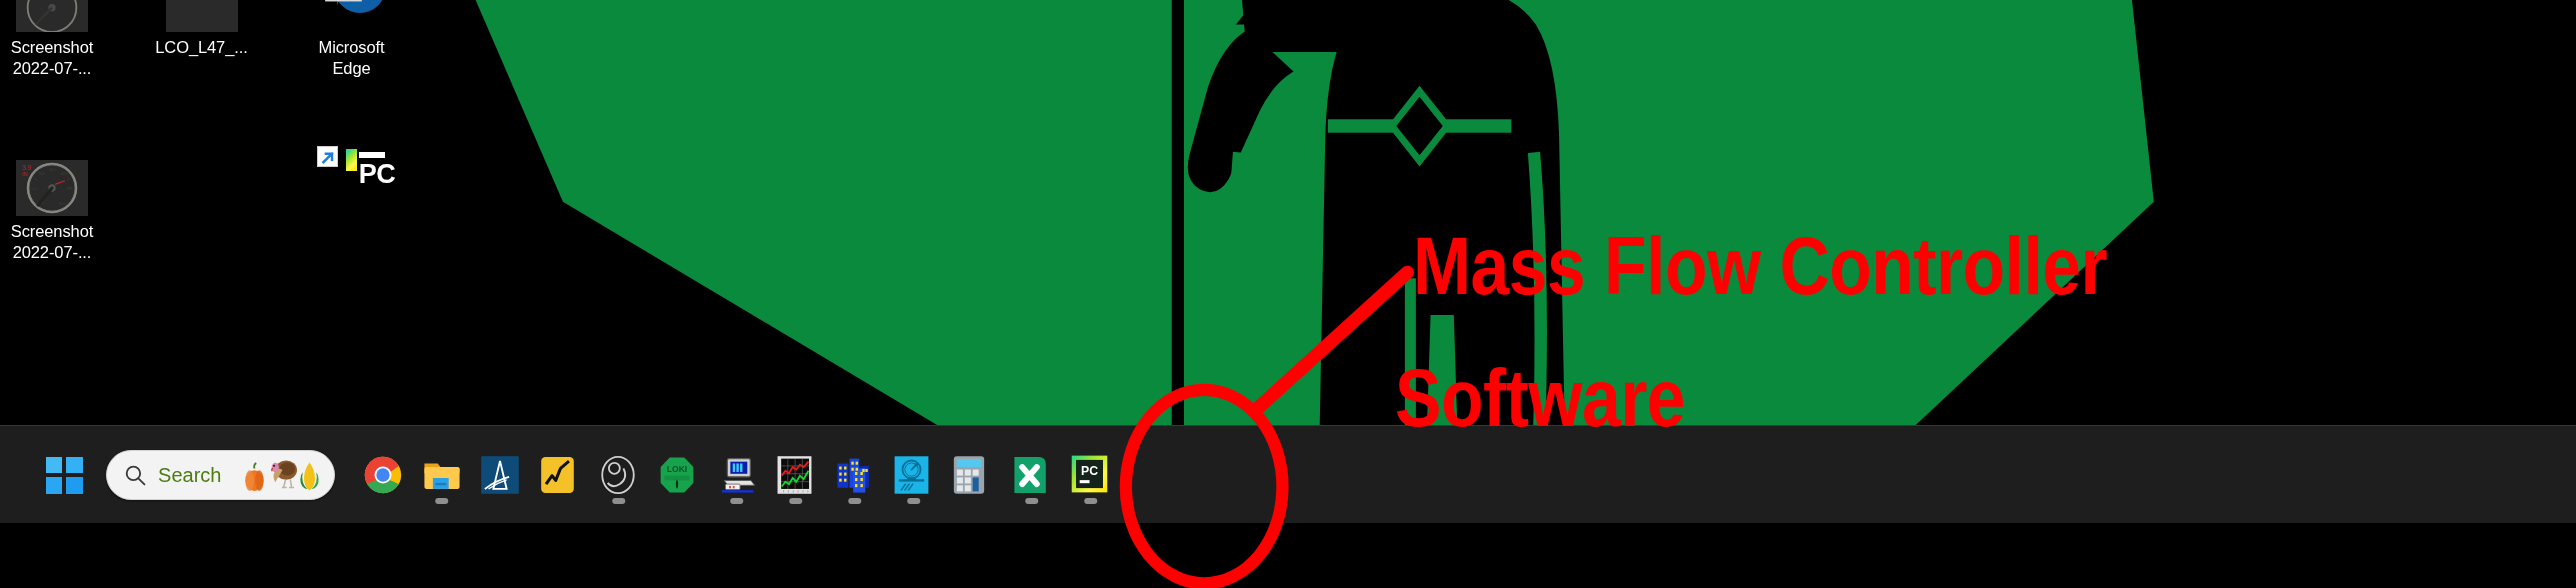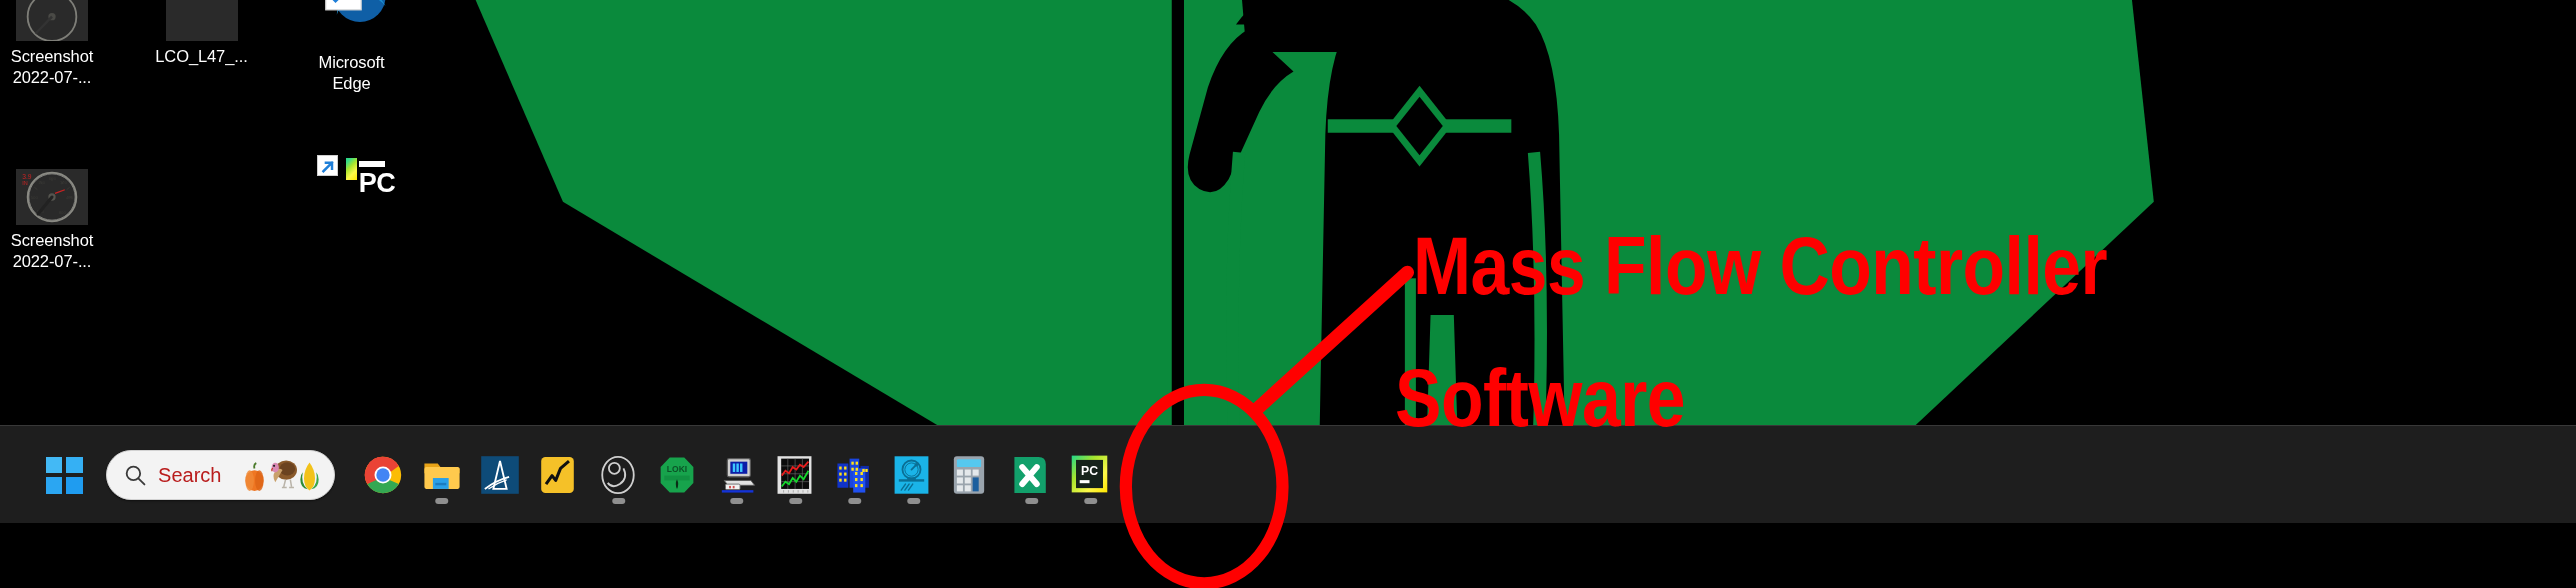--- a/index.html
+++ b/index.html
@@ -9,21 +9,21 @@
     font-family:"Liberation Sans",sans-serif;
     -webkit-font-smoothing:antialiased;
   }
   #screen{position:absolute;inset:0;width:2576px;height:589px;background:#000;overflow:hidden;}
 
   
   #wallpaper{position:absolute;left:0;top:0;width:2576px;height:523px;background:#000;overflow:hidden;}
   #wp-shape{position:absolute;left:0;top:0;width:2576px;height:523px;}
 
   
-  #desk-icons{position:absolute;left:0;top:17px;width:465px;height:343px;}
+  #desk-icons{position:absolute;left:0;top:8px;width:465px;height:343px;}
   .dicon{position:absolute;width:153px;text-align:center;}
   .dicon .thumb{
     position:relative;width:72px;height:56px;margin:0 auto;
     background:#2a2a2a;overflow:hidden;display:block;
   }
   .dicon .cap{
     margin-top:4.9px;color:#fff;font-size:16.5px;line-height:1.28;
     font-family:"Liberation Sans",sans-serif;
     text-shadow:0 0 3.1px #000,0 0 1.8px #000,0.6px 0.6px 1.2px #000;
     white-space:pre-line;letter-spacing:-0.1px;
@@ -85,21 +85,21 @@
   .winlogo i:nth-child(3){background:#2ba6f2;}
   .winlogo i:nth-child(4){background:#1f9cf0;}
 
   .searchbox{
     margin-left:14.7px;width:229px;height:50px;border-radius:25px;background:#f3f3f3;
     border:0.6px solid #d2d2d2;display:flex;align-items:center;padding:0 12.2px;box-sizing:border-box;
     position:relative;box-shadow:0 1.2px 1.8px rgba(0,0,0,.45);
   }
   .searchbox .s-ico{width:24.5px;height:24.5px;flex:0 0 24.5px;margin-left:3.7px;}
   .searchbox .s-txt{
-    margin-left:11px;color:#b91c1c;font-size:20px;font-family:"Liberation Sans",sans-serif;flex:1;
+    margin-left:11px;color:#4d7c0f;font-size:20px;font-family:"Liberation Sans",sans-serif;flex:1;
   }
   .searchbox .s-emoji{display:flex;align-items:flex-end;gap:1.2px;margin-right:1.2px;}
 
   .tb-apps{display:flex;align-items:center;margin-left:18.4px;}
   .tb-app{
     width:59px;height:67px;position:relative;display:flex;align-items:center;justify-content:center;
   }
   .tb-app .glyph{width:40px;height:40px;position:relative;display:block;}
   .tb-app .run-dot{
     position:absolute;bottom:4.9px;left:50%;transform:translateX(-50%);
@@ -184,21 +184,21 @@
       <span class="edge-logo" style="display:block;margin:0 auto;">
         <svg width="72" height="61" viewBox="0 0 118 100">
           <circle cx="72" cy="22" r="42" fill="#0f5fa6"></circle>
           <path d="M34,52 a42,42 0 0 1 80,-14 a46,46 0 0 0 -80,14 z" fill="#1a8fd1"></path>
           <g>
             <rect x="16" y="-14" width="58" height="58" fill="#ffffff" stroke="#d8d8d8" stroke-width="2"></rect>
             <path d="M32,28 L56,4 M56,4 L40,4 M56,4 L56,20" stroke="#1f7fd8" stroke-width="7" fill="none" stroke-linecap="square"></path>
           </g>
         </svg>
       </span>
-      <div class="cap" style="margin-top:8px;">Microsoft
+      <div class="cap" style="margin-top:2px;">Microsoft
 Edge</div>
     </div>
 
     <div class="dicon" style="left:-24.5px;top:152px;">
       <span class="thumb thumb-gauge2">
         <svg width="72" height="56" viewBox="0 0 118 92">
           <circle cx="59" cy="46" r="40" fill="none" stroke="#8a8a83" stroke-width="3"></circle>
           <circle cx="59" cy="46" r="38" fill="none" stroke="#b5b5ae" stroke-width="1"></circle>
           <g stroke="#3a3a36" stroke-width="1.4" fill="none">
             <path d="M30,30 L35,34 M40,20 L43,25 M59,14 L59,20 M78,20 L75,25 M88,30 L83,34 M92,46 L86,46"></path>

